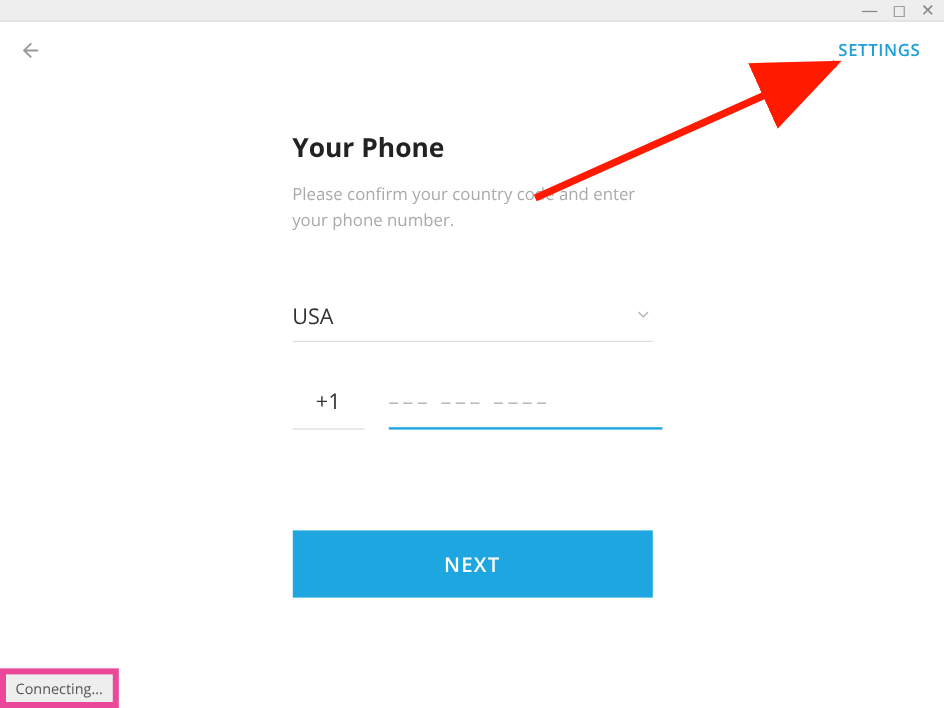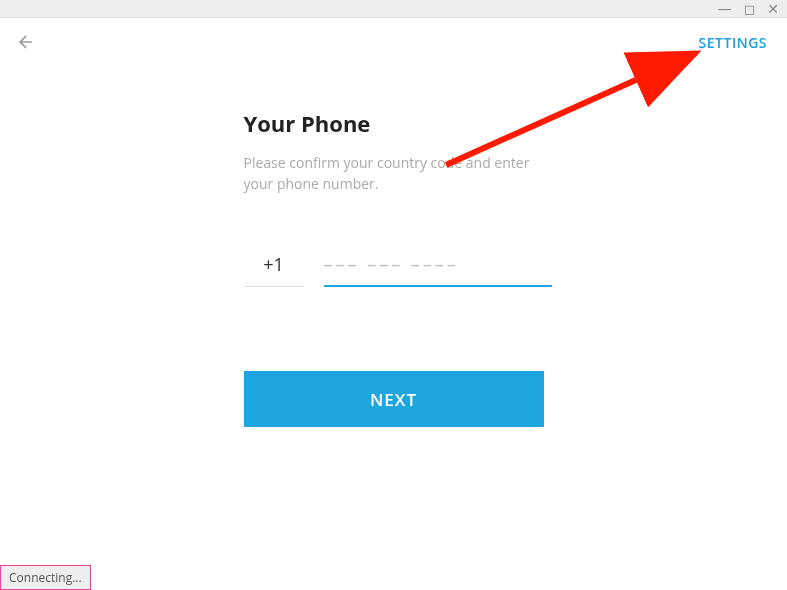--- a/index.html
+++ b/index.html
@@ -112,21 +112,21 @@
       font-weight: 600;
       letter-spacing: 1px;
       cursor: pointer;
       font-family: inherit;
     }
     .status-bar {
       position: absolute;
       bottom: 0;
       left: 0;
       background: #eee;
-      border: 1px solid #ec4899;
+      border: 5px solid #ec4899;
       padding: 3px 8px;
       font-size: 12px;
       color: #555;
     }
     .annotation-arrow {
       position: absolute;
       top: 45px;
       left: 436px;
       pointer-events: none;
       z-index: 100;
@@ -147,20 +147,28 @@
       <path d="M19 12H5M12 19l-7-7 7-7"></path>
     </svg>
   </div>
   <div class="settings-link">SETTINGS</div>
 </div>
 
 <div class="content">
   <div class="title">Your Phone</div>
   <div class="subtitle">Please confirm your country code and enter your phone number.</div>
 
+  <div class="country-row">
+    <span class="country-value">USA</span>
+    <span class="chevron">
+      <svg width="16" height="16" viewBox="0 0 24 24" fill="none" stroke="#bbb" stroke-width="2">
+          <path d="M6 9l6 6 6-6"></path>
+        </svg>
+    </span>
+  </div>
 
   <div class="phone-row">
     <input class="code-input" value="+1" style="">
     <input class="phone-input" placeholder="––– ––– ––––" style="">
   </div>
 
   <button class="next-btn">NEXT</button>
 </div>
 
 <div class="status-bar">Connecting...</div>

